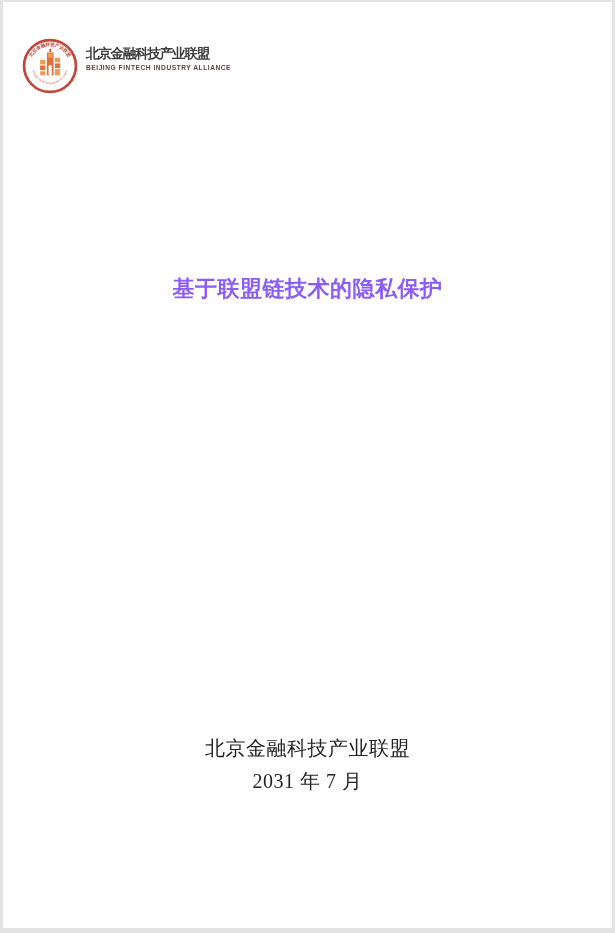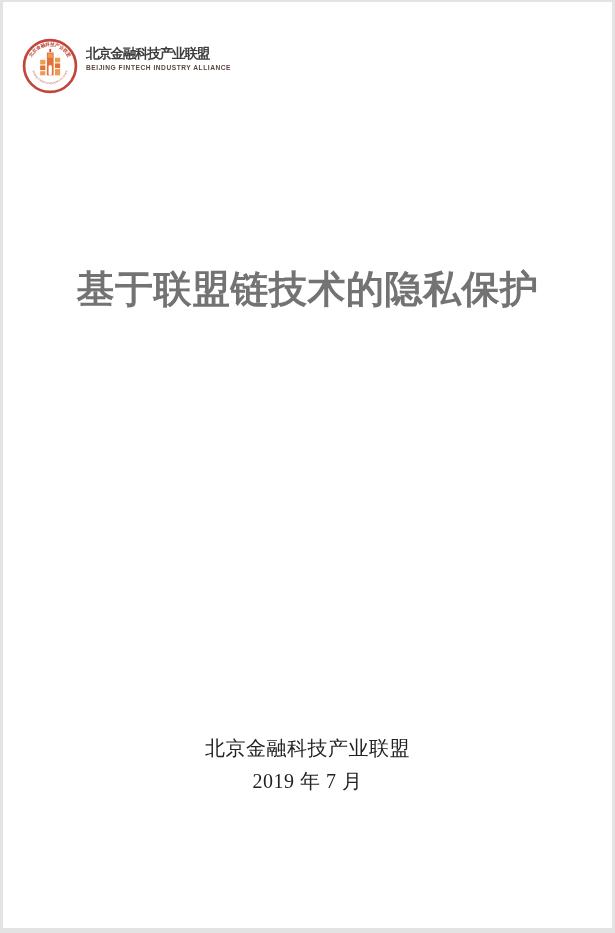--- a/index.html
+++ b/index.html
@@ -55,23 +55,23 @@
     letter-spacing: 0.55px;
     white-space: nowrap;
   }
   
   .report-title {
     position: absolute;
     top: 265px;
     left: 0;
     width: 100%;
     text-align: center;
-    font-size: 38px;
+    font-size: 22px;
     font-weight: bold;
-    color: #737373;
+    color: #8b5cf6;
     line-height: 44px;
     letter-spacing: 0.5px;
   }
   
   .cover-footer {
     position: absolute;
     top: 730px;
     left: 0;
     width: 100%;
     text-align: center;
@@ -119,16 +119,16 @@
       <div class="org-en">BEIJING FINTECH INDUSTRY ALLIANCE</div>
     </div>
   </div>
 
   <div class="report-title">
     <div>基于联盟链技术的隐私保护</div>
   </div>
 
   <div class="cover-footer">
     <div>北京金融科技产业联盟</div>
-    <div>2019 年 7 月</div>
+    <div>2031 年 7 月</div>
   </div>
 
 </div>
 
 </body></html>

